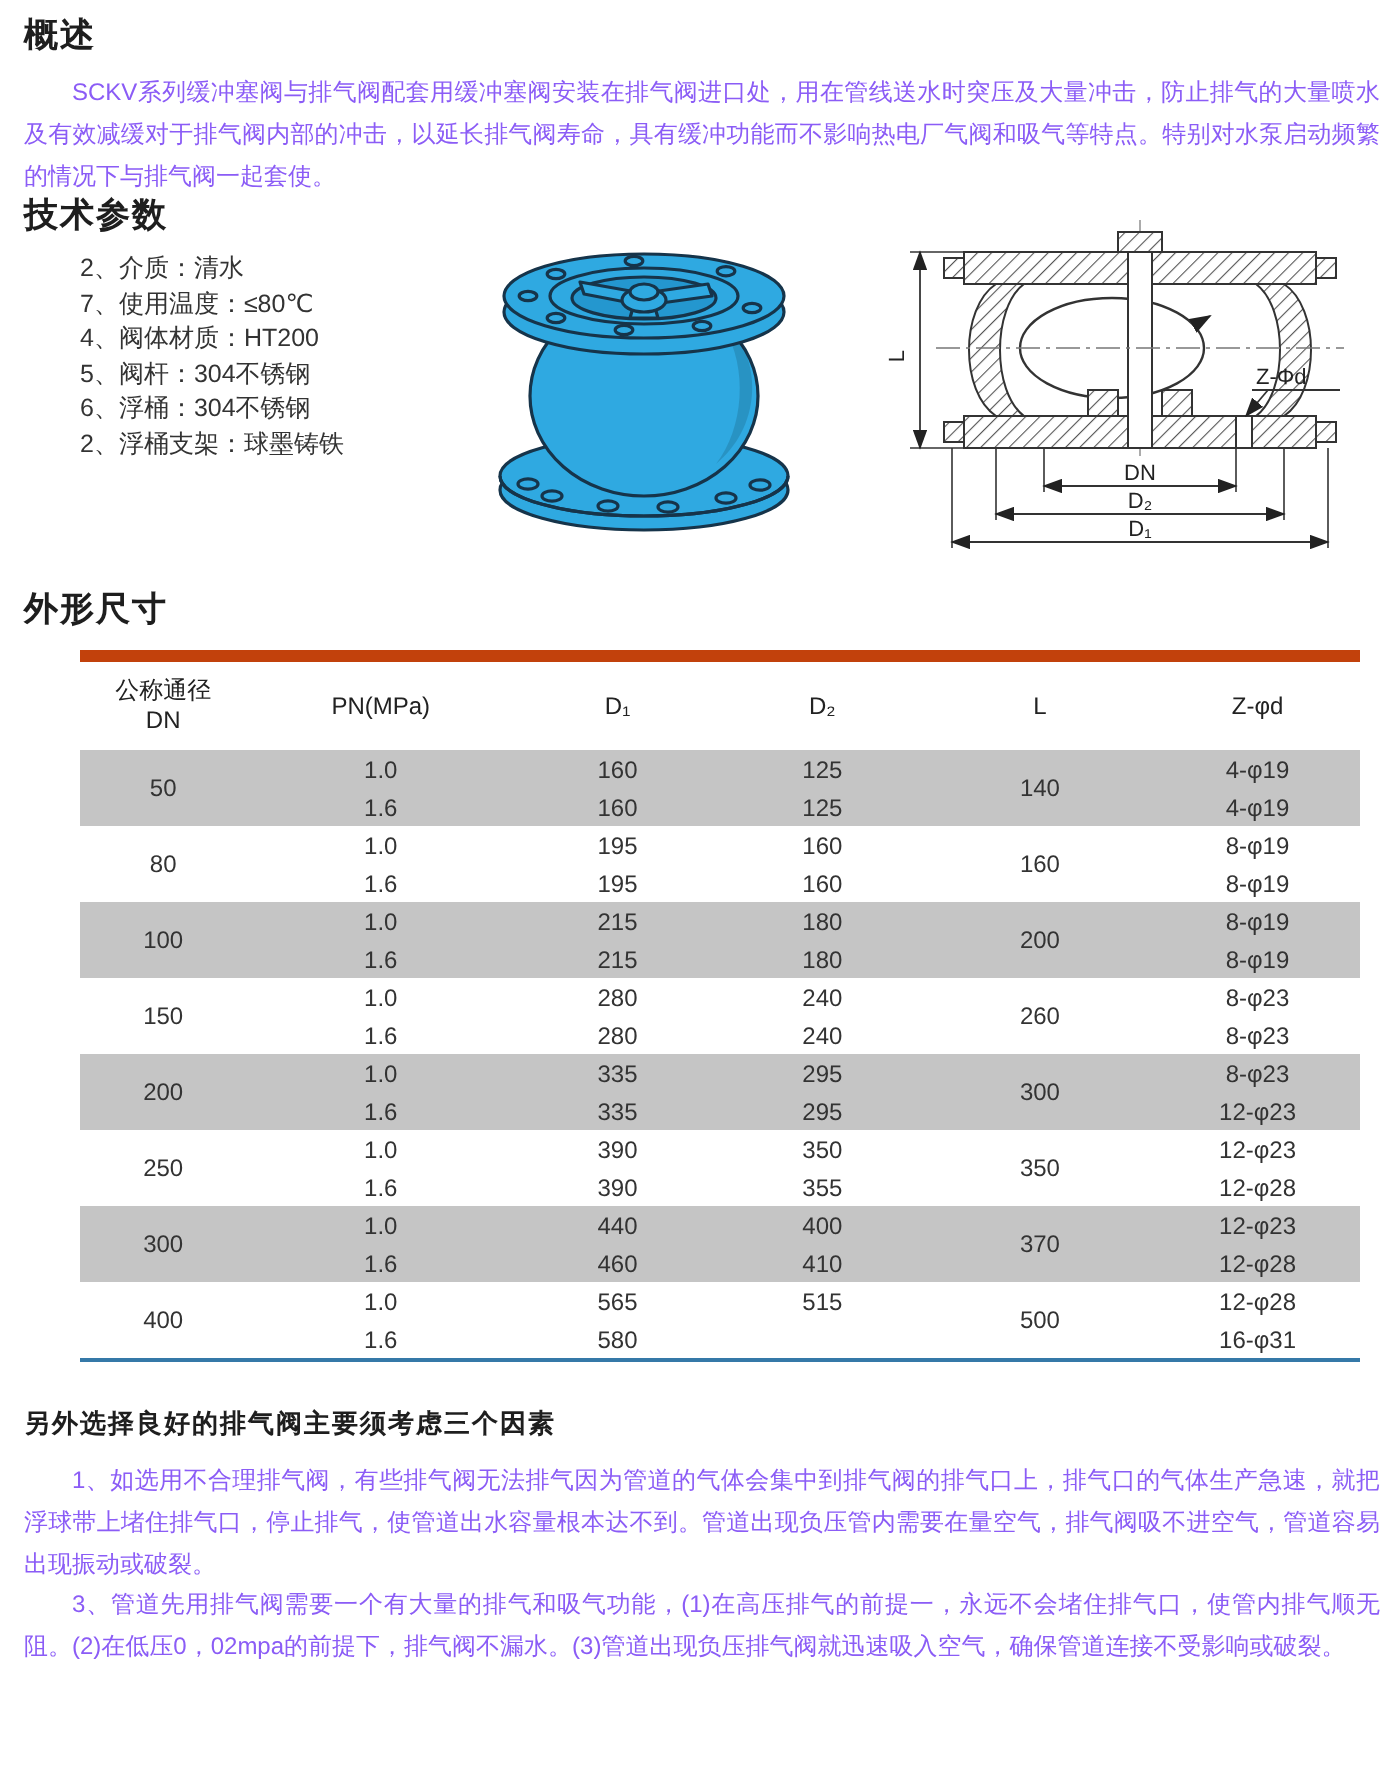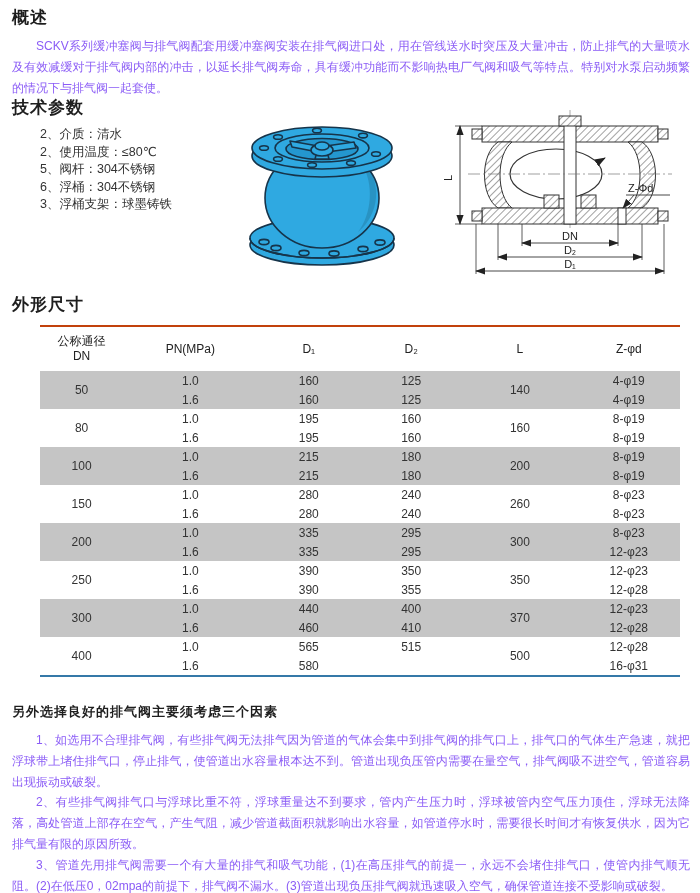--- a/index.html
+++ b/index.html
@@ -7,21 +7,21 @@
     position:relative;width:700px;height:893px;background:#ffffff;
     font-family:"Liberation Sans","DejaVu Sans",sans-serif;color:#2e2e2e;overflow:hidden;
   }
   .sec{position:absolute;}
   h1.doc-h{font-size:17px;font-weight:bold;color:#1e1e1e;margin:0 0 7px 0;letter-spacing:1px;}
   .body-p{font-size:12px;line-height:21px;text-align:justify;text-indent:2em;margin:0;color:#8b5cf6;}
   .tech-list{margin:4px 0 0 28px;}
   .tech-item{font-size:12.5px;line-height:17.6px;color:#333;}
   
   .dims-table-wrap{position:absolute;left:40px;top:325px;width:640px;}
-  table.dims{width:100%;border-collapse:collapse;border-top:2px solid #c2410c;border-bottom:2px solid #3579a8;}
+  table.dims{width:100%;border-collapse:collapse;border-top:6px solid #c2410c;border-bottom:2px solid #3579a8;}
   table.dims th{font-weight:normal;font-size:12px;color:#222;height:44px;padding:0;text-align:center;vertical-align:middle;background:#fff;}
   table.dims td{font-size:12px;color:#333;height:19px;padding:0;text-align:center;vertical-align:middle;}
   tr.band-gray td{background:#c5c5c5;}
   tr.band-white td{background:#ffffff;}
   .th2line{line-height:15px;}
   
   .fig{position:absolute;}
   svg text{font-family:"Liberation Sans","DejaVu Sans",sans-serif;}
 </style>
 </head>
@@ -31,24 +31,25 @@
 
   <div class="sec" style="left:12px;top:6px;width:678px;">
     <h1 class="doc-h">概述</h1>
     <p class="body-p">SCKV系列缓冲塞阀与排气阀配套用缓冲塞阀安装在排气阀进口处，用在管线送水时突压及大量冲击，防止排气的大量喷水及有效减缓对于排气阀内部的冲击，以延长排气阀寿命，具有缓冲功能而不影响热电厂气阀和吸气等特点。特别对水泵启动频繁的情况下与排气阀一起套使。</p>
   </div>
 
   <div class="sec" style="left:12px;top:96px;width:260px;">
     <h1 class="doc-h">技术参数</h1>
     <div class="tech-list">
       <div class="tech-item">2、介质：清水</div>
-      <div class="tech-item">2、使用温度：≤80℃</div>
+      <div class="tech-item">7、使用温度：≤80℃</div>
+      <div class="tech-item">4、阀体材质：HT200</div>
       <div class="tech-item">5、阀杆：304不锈钢</div>
       <div class="tech-item">6、浮桶：304不锈钢</div>
-      <div class="tech-item">3、浮桶支架：球墨铸铁</div>
+      <div class="tech-item">2、浮桶支架：球墨铸铁</div>
     </div>
   </div>
 
   <div class="fig" style="left:232px;top:110px;">
     <svg width="180" height="160" viewBox="0 0 180 160">
       <g stroke="#16344a" stroke-width="1.6" fill="#2fa9e1" stroke-linejoin="round">
 
         <ellipse cx="90" cy="135" rx="72" ry="20"></ellipse>
         <ellipse cx="90" cy="128" rx="72" ry="20"></ellipse>
 
@@ -300,17 +301,16 @@
             <td></td>
             <td>16-φ31</td>
           </tr>
         </tbody>
     </table>
   </div>
 
   <div class="sec" style="left:12px;top:703px;width:678px;">
     <h1 class="doc-h" style="font-size:13px;margin-bottom:9px;">另外选择良好的排气阀主要须考虑三个因素</h1>
     <p class="body-p" style="line-height:20.8px;">1、如选用不合理排气阀，有些排气阀无法排气因为管道的气体会集中到排气阀的排气口上，排气口的气体生产急速，就把浮球带上堵住排气口，停止排气，使管道出水容量根本达不到。管道出现负压管内需要在量空气，排气阀吸不进空气，管道容易出现振动或破裂。</p>
-    <p class="body-p" style="line-height:20.8px;">2、有些排气阀排气口与浮球比重不符，浮球重量达不到要求，管内产生压力时，浮球被管内空气压力顶住，浮球无法降落，高处管道上部存在空气，产生气阻，减少管道截面积就影响出水容量，如管道停水时，需要很长时间才有恢复供水，因为它排气量有限的原因所致。</p>
     <p class="body-p" style="line-height:20.8px;">3、管道先用排气阀需要一个有大量的排气和吸气功能，(1)在高压排气的前提一，永远不会堵住排气口，使管内排气顺无阻。(2)在低压0，02mpa的前提下，排气阀不漏水。(3)管道出现负压排气阀就迅速吸入空气，确保管道连接不受影响或破裂。</p>
   </div>
 
 </div>
 
 </body></html>

